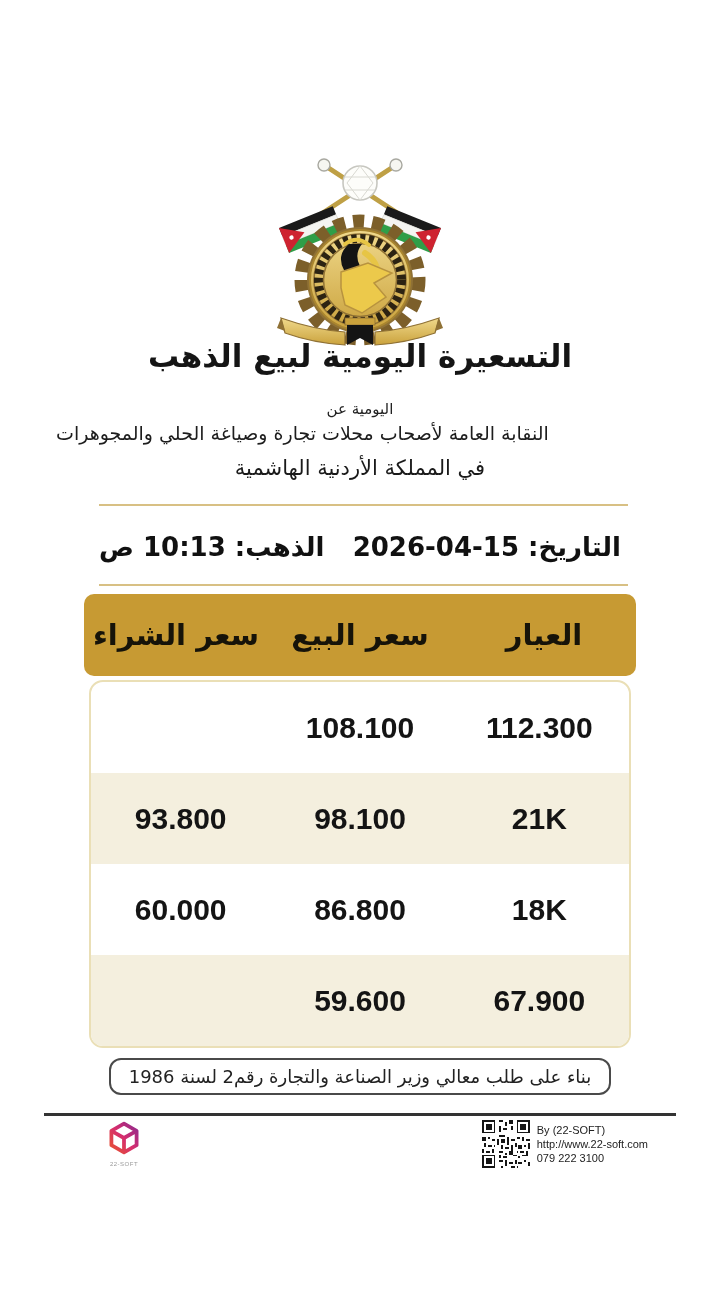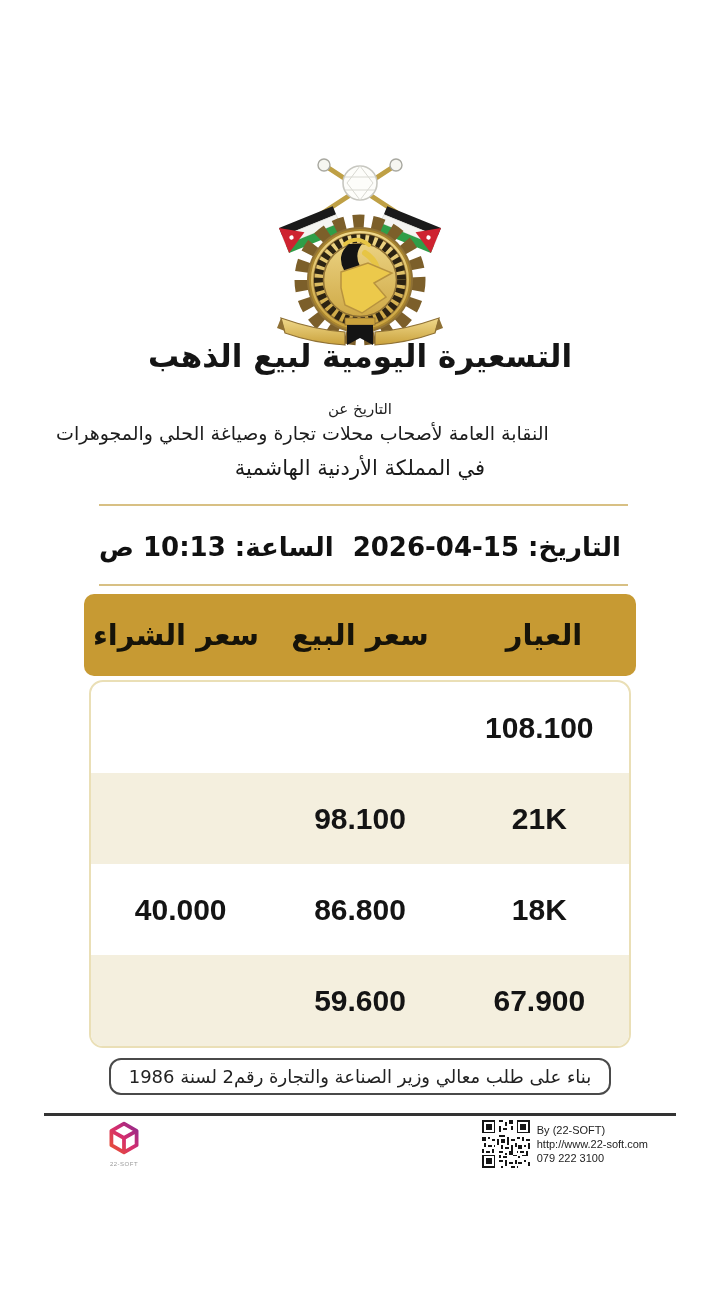--- a/index.html
+++ b/index.html
@@ -101,57 +101,59 @@
       <rect x="70" y="166" width="30" height="7" fill="#caa23c" stroke="#8f7135" stroke-width=".8"></rect>
       <path d="M72 173 h26 v20 l-13 -7 l-13 7 z" fill="#141414"></path>
       <path id="banL" d="M6 166 Q40 178 70 180 L70 193 Q38 191 10 181 Z" fill="url(#goldg)" stroke="#8f7135" stroke-width="1.2"></path>
       <use href="#banL" transform="translate(170,0) scale(-1,1)"></use>
       <path d="M6 166 l-4 10 l8 3 z" fill="#8f7135"></path>
       <path d="M164 166 l4 10 l-8 3 z" fill="#8f7135"></path>
     </svg>
   </div>
 
   <div class="title" dir="rtl">التسعيرة اليومية لبيع الذهب</div>
-  <div class="sub-issued" dir="rtl">التاريخ عن</div>
+  <div class="sub-issued" dir="rtl">اليومية عن</div>
   <div class="sub-org" dir="rtl">النقابة العامة لأصحاب محلات تجارة وصياغة الحلي والمجوهرات</div>
   <div class="sub-country" dir="rtl">في المملكة الأردنية الهاشمية</div>
 
   <div class="hr-gold hr1"></div>
 
   <div class="daterow" dir="rtl">
     <div>
       <span>التاريخ:</span>
       <span>15-04-2026</span>
     </div>
     <div>
-      <span>الساعة:</span>
+      <span>الذهب:</span>
       <span>10:13 ص</span>
     </div>
   </div>
 
   <div class="hr-gold hr2"></div>
 
   <div class="thead" dir="rtl">
     <div>العيار</div>
     <div>سعر البيع</div>
     <div>سعر الشراء</div>
   </div>
 
   <div class="tbody" dir="rtl">
     <div class="trow">
+      <div>112.300</div>
       <div>108.100</div>
     </div>
     <div class="trow alt">
       <div>21K</div>
       <div>98.100</div>
+      <div>93.800</div>
     </div>
     <div class="trow">
       <div>18K</div>
       <div>86.800</div>
-      <div>40.000</div>
+      <div>60.000</div>
     </div>
     <div class="trow alt">
       <div>67.900</div>
       <div>59.600</div>
     </div>
   </div>
 
   <div class="note-wrap">
     <div class="note" dir="rtl">بناء على طلب معالي وزير الصناعة والتجارة رقم2 لسنة 1986</div>
   </div>

